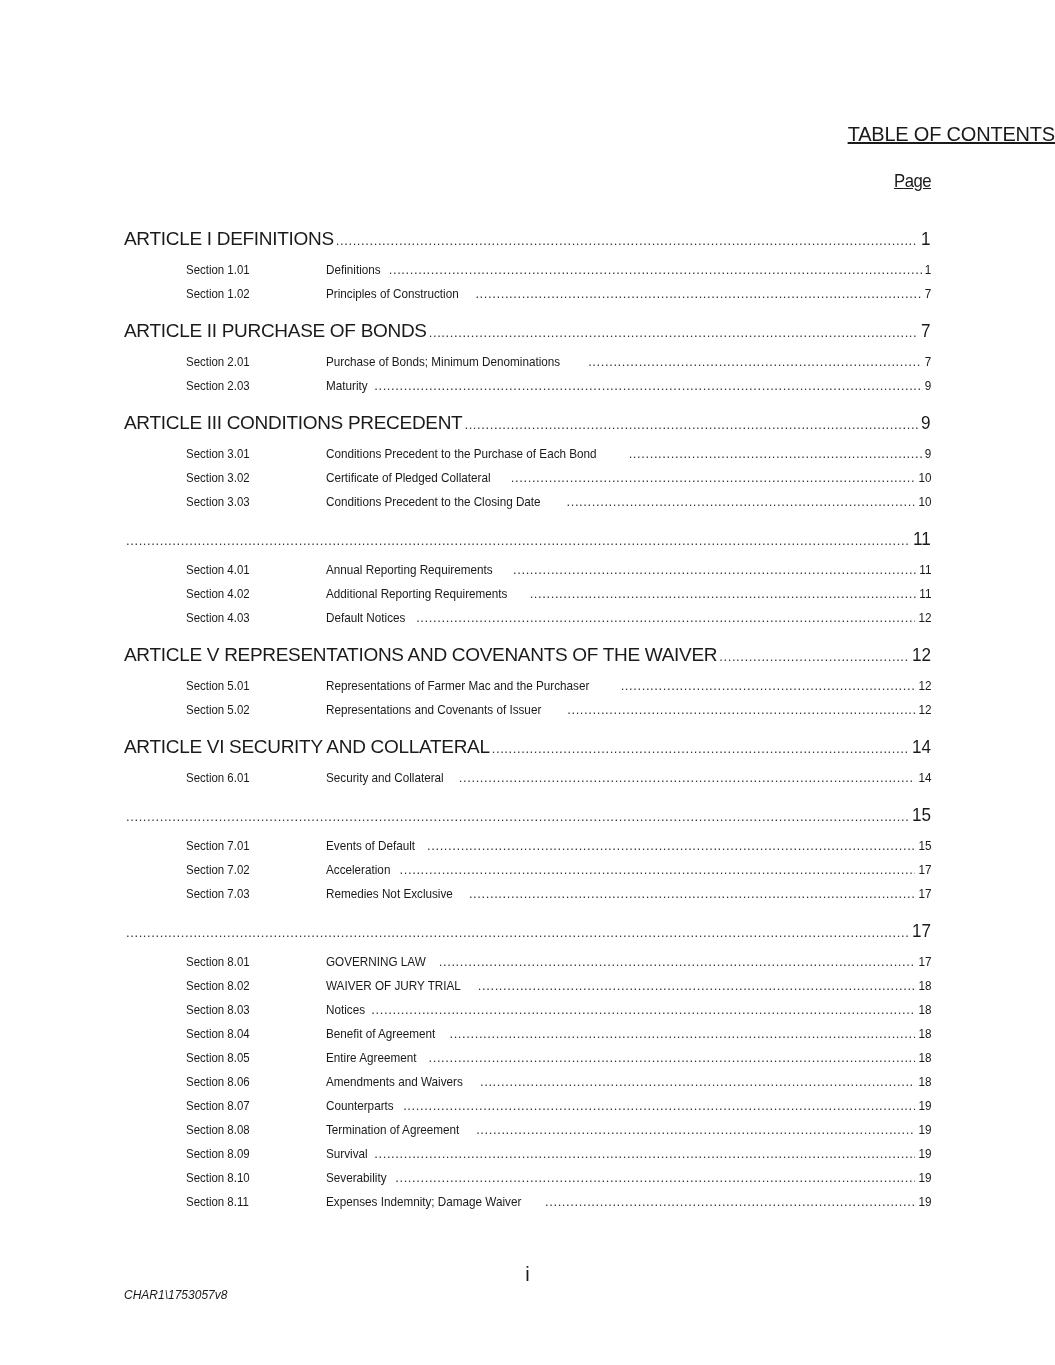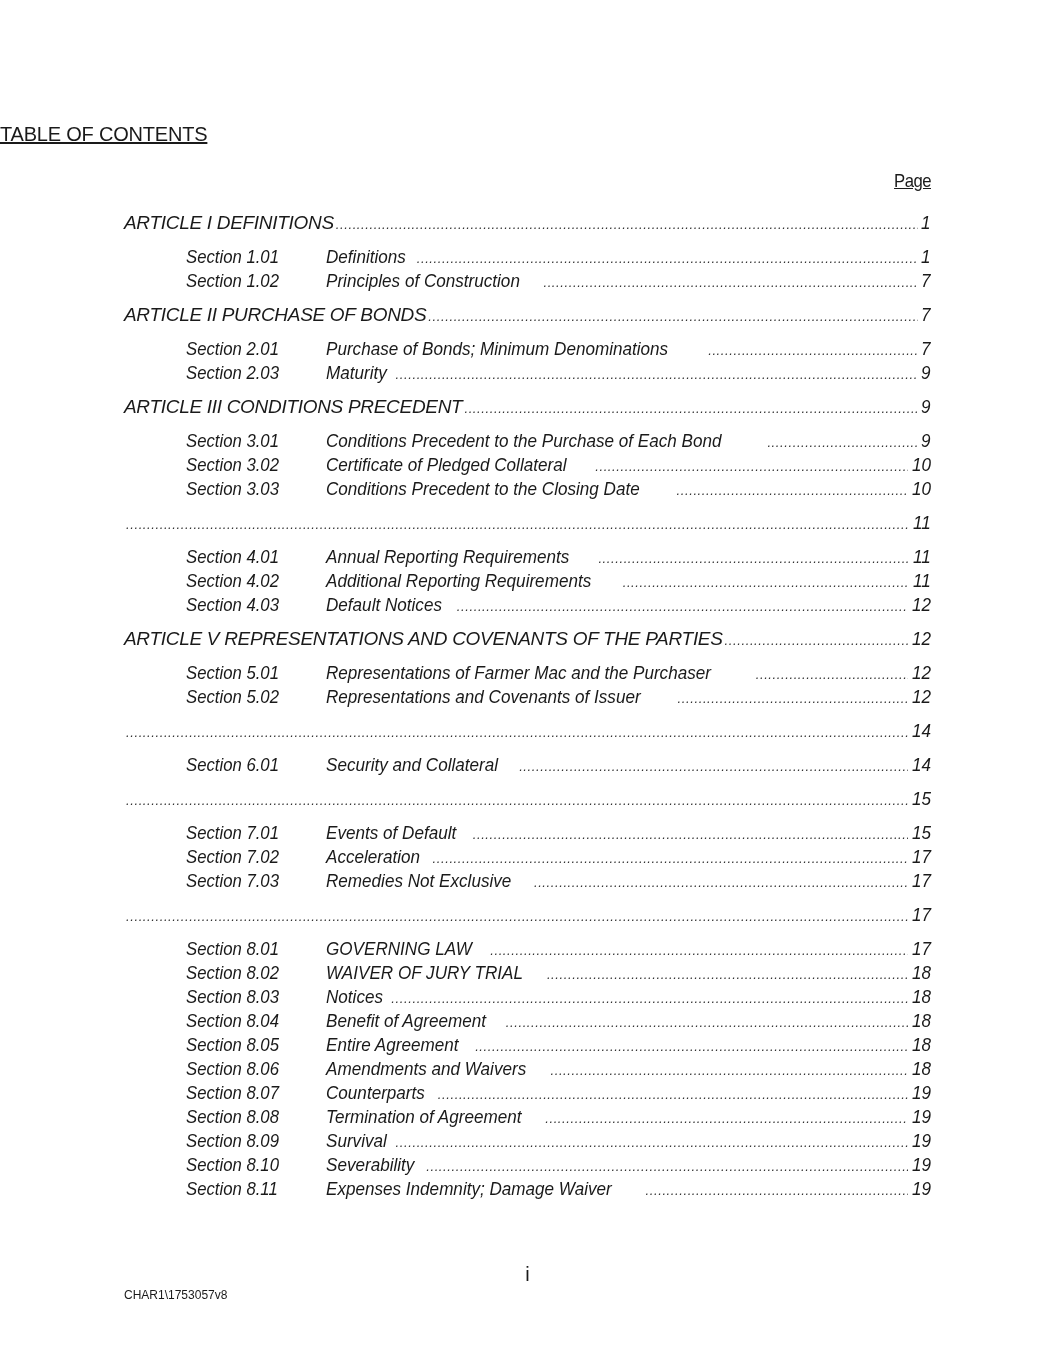--- a/index.html
+++ b/index.html
@@ -1,30 +1,30 @@
 <!DOCTYPE html>
 <html><head>
 <meta charset="utf-8">
 <style>
   html, body { margin: 0; padding: 0; background: #ffffff; }
   body { width: 1055px; height: 1365px; position: relative; overflow: hidden; color: #1a1a1a; font-family: "Liberation Sans", sans-serif; }
-  .title { position: absolute; left: 0; right: 0; top: 123px; text-align: left; font-size: 20px; text-decoration: underline; letter-spacing: -0.2px; }
+  .title { position: absolute; left: 0; right: 0; top: 123px; text-align: right; font-size: 20px; text-decoration: underline; letter-spacing: -0.2px; }
   .page-hdr { position: absolute; right: 124px; top: 170px; font-size: 19px; text-decoration: underline; letter-spacing: -0.6px; transform: scaleX(0.88); transform-origin: right; }
-  .toc { position: absolute; left: 124px; width: 807px; top: 212px; font-style: italic; }
+  .toc { position: absolute; left: 124px; width: 807px; top: 228px; }
   .art { display: flex; align-items: baseline; font-size: 19px; height: 24px; margin-bottom: 10px; white-space: nowrap; }
   .art .lbl { letter-spacing: -0.3px; }
-  .sec { display: flex; align-items: baseline; font-size: 19px; height: 24px; white-space: nowrap; padding-left: 62px; }
+  .sec { display: flex; align-items: baseline; font-size: 13px; height: 24px; white-space: nowrap; padding-left: 62px; }
   .sec .num { width: 140px; flex: none; transform: scaleX(0.88); transform-origin: left; display: inline-block; }
   .sec .lbl { transform: scaleX(0.9); transform-origin: left; display: inline-block; }
   .group { margin-bottom: 10px; }
   .dots { flex: 1; overflow: hidden; margin: 0 2px; font-size: 13px; letter-spacing: 0.6px; color: #333; }
   .dots::before { content: "........................................................................................................................................................................................................................................................"; }
   .pg { flex: none; text-align: right; transform: scaleX(0.9); transform-origin: right; display: inline-block; }
   .footer-num { position: absolute; left: 0; right: 0; top: 1263px; text-align: center; font-size: 20px; }
-  .footer-id { position: absolute; left: 124px; top: 1288px; font-size: 12px; }
+  .footer-id { position: absolute; left: 124px; top: 1288px; font-size: 12px; font-style: italic; }
 </style>
 </head>
 <body>
 
 <div class="title">TABLE OF CONTENTS</div>
 <div class="page-hdr">Page</div>
 
 <div class="toc" id="toc">
     <div class="art">
       <span class="lbl">ARTICLE I DEFINITIONS</span>
@@ -107,39 +107,40 @@
         <span class="pg">11</span>
       </div>
       <div class="sec">
         <span class="num">Section 4.03</span>
         <span class="lbl">Default Notices</span>
         <span class="dots"></span>
         <span class="pg">12</span>
       </div>
     </div>
     <div class="art">
-      <span class="lbl">ARTICLE V REPRESENTATIONS AND COVENANTS OF THE PARTIES</span>
+      <span class="lbl">ARTICLE V REPRESENTATIONS AND COVENANTS OF THE WAIVER</span>
       <span class="dots"></span>
       <span class="pg">12</span>
     </div>
     <div class="group">
       <div class="sec">
         <span class="num">Section 5.01</span>
         <span class="lbl">Representations of Farmer Mac and the Purchaser</span>
         <span class="dots"></span>
         <span class="pg">12</span>
       </div>
       <div class="sec">
         <span class="num">Section 5.02</span>
         <span class="lbl">Representations and Covenants of Issuer</span>
         <span class="dots"></span>
         <span class="pg">12</span>
       </div>
     </div>
     <div class="art">
+      <span class="lbl">ARTICLE VI SECURITY AND COLLATERAL</span>
       <span class="dots"></span>
       <span class="pg">14</span>
     </div>
     <div class="group">
       <div class="sec">
         <span class="num">Section 6.01</span>
         <span class="lbl">Security and Collateral</span>
         <span class="dots"></span>
         <span class="pg">14</span>
       </div>

